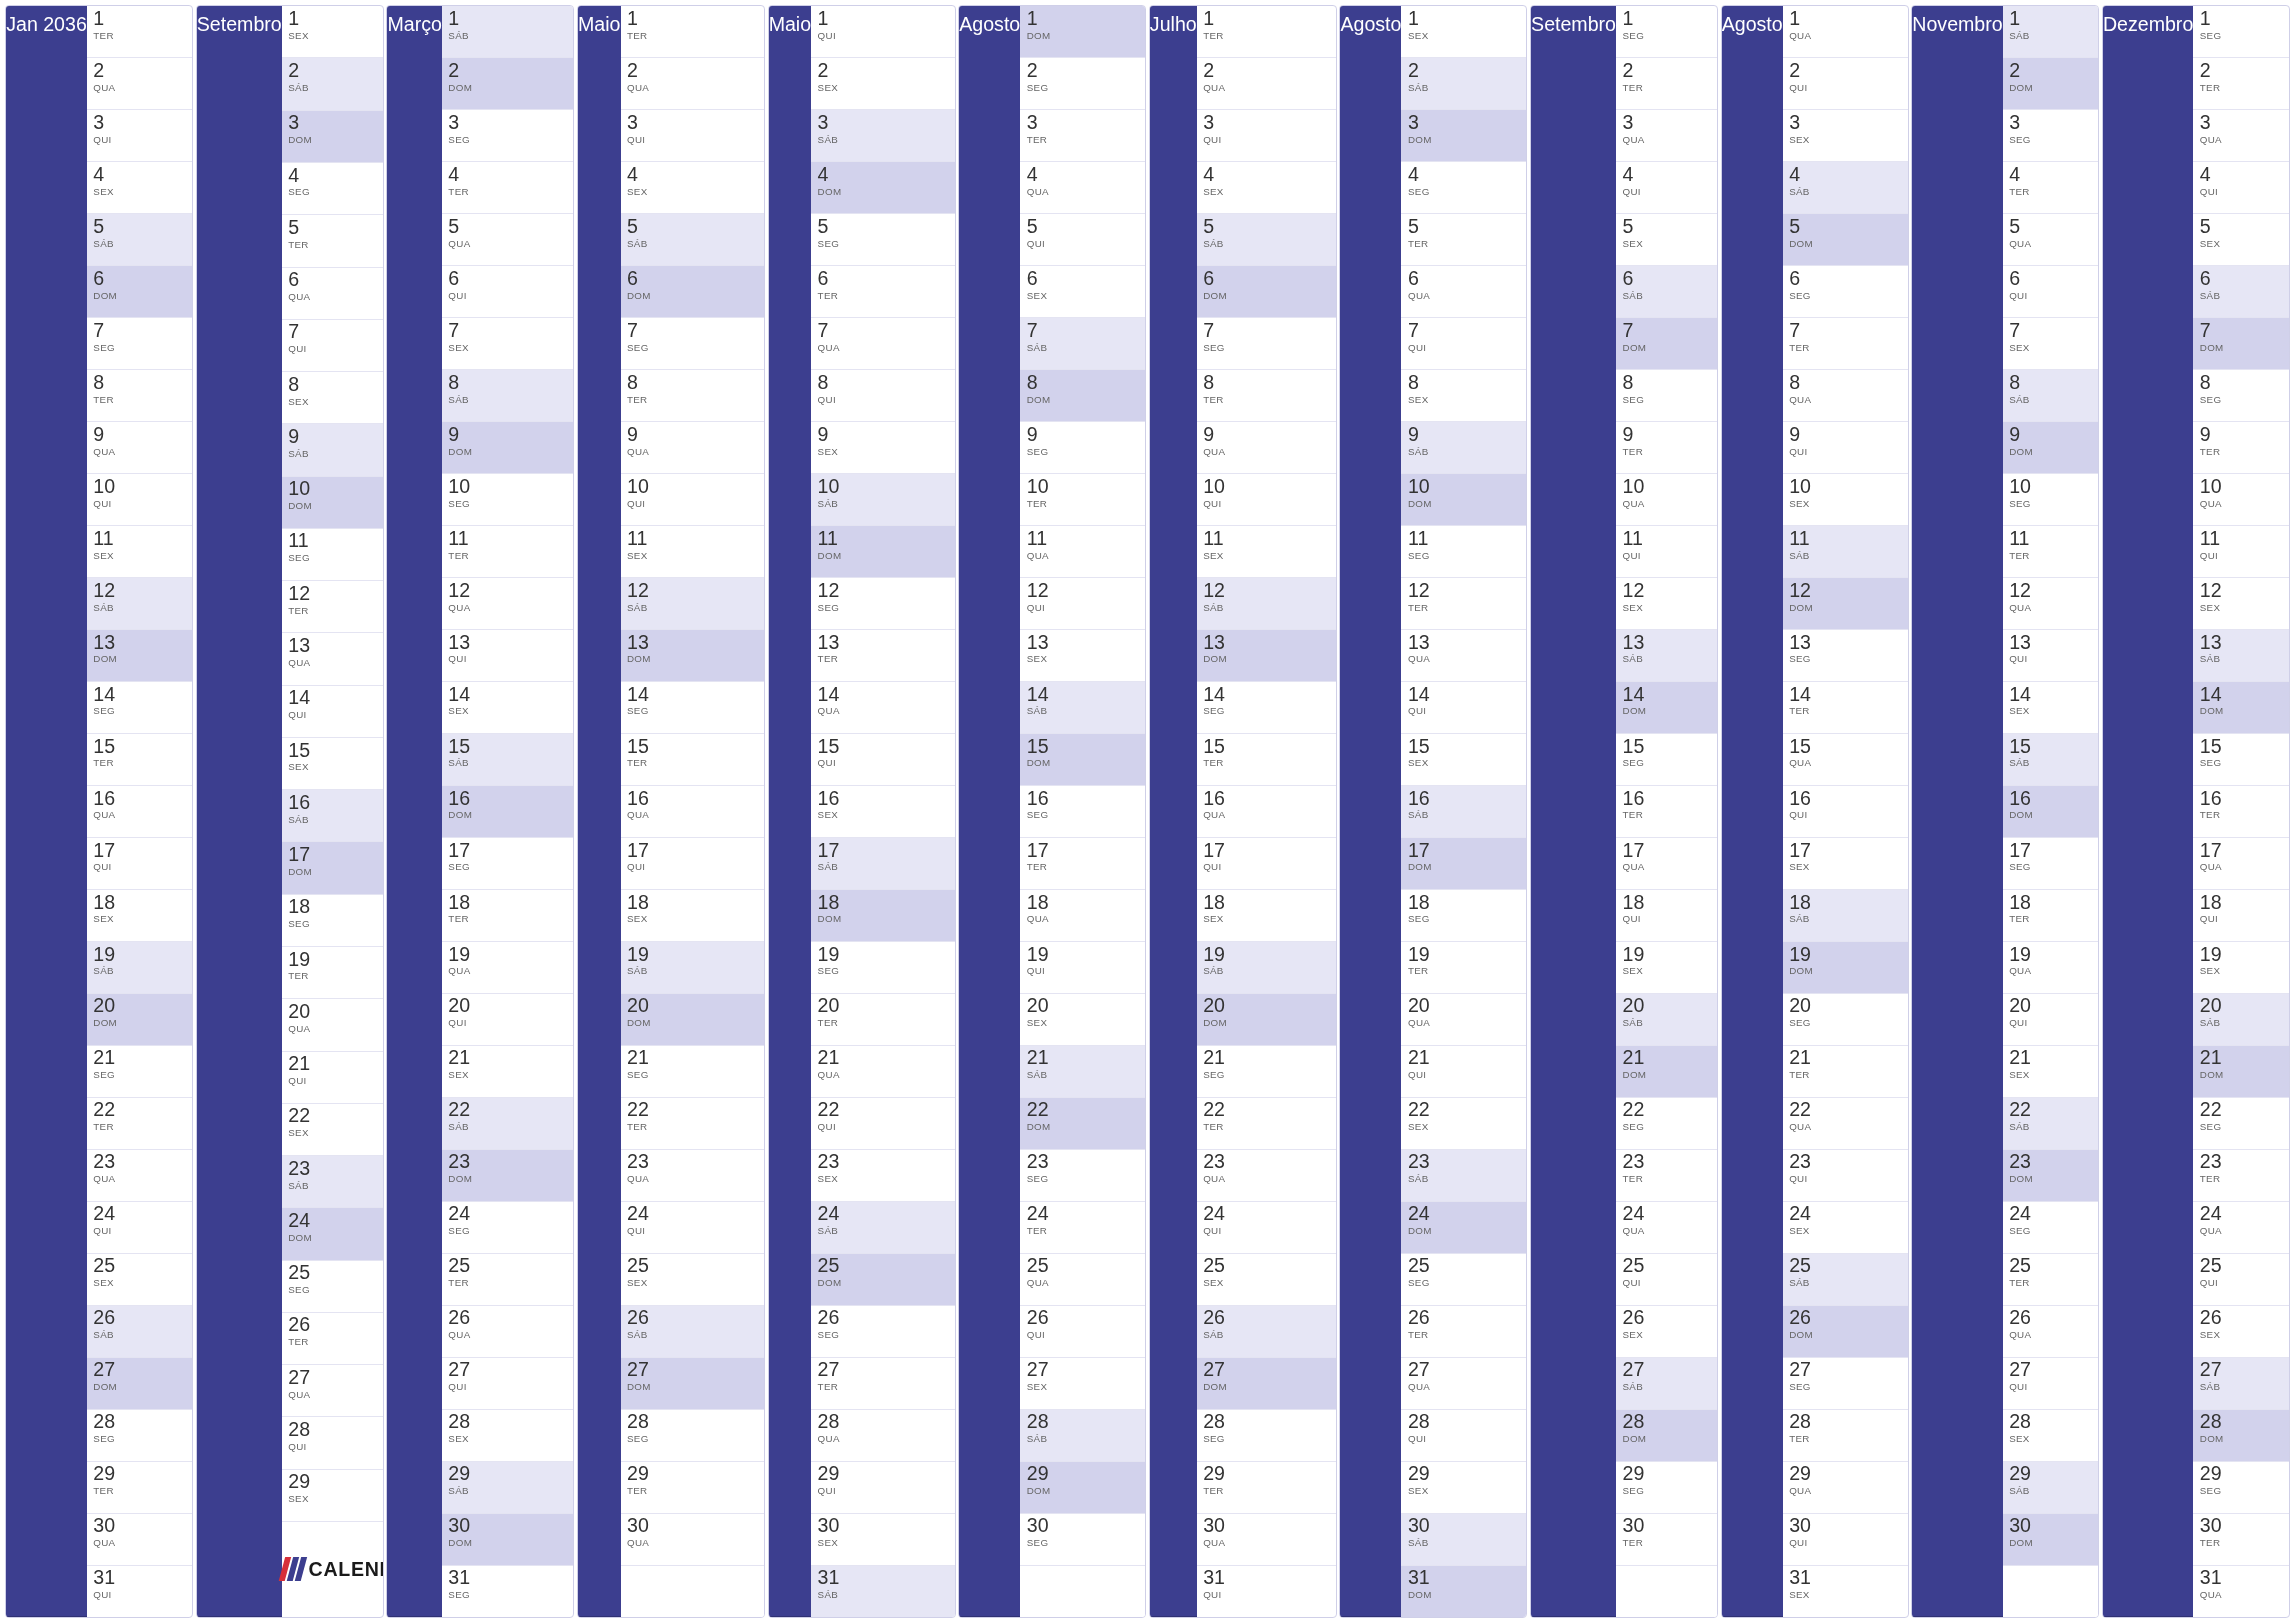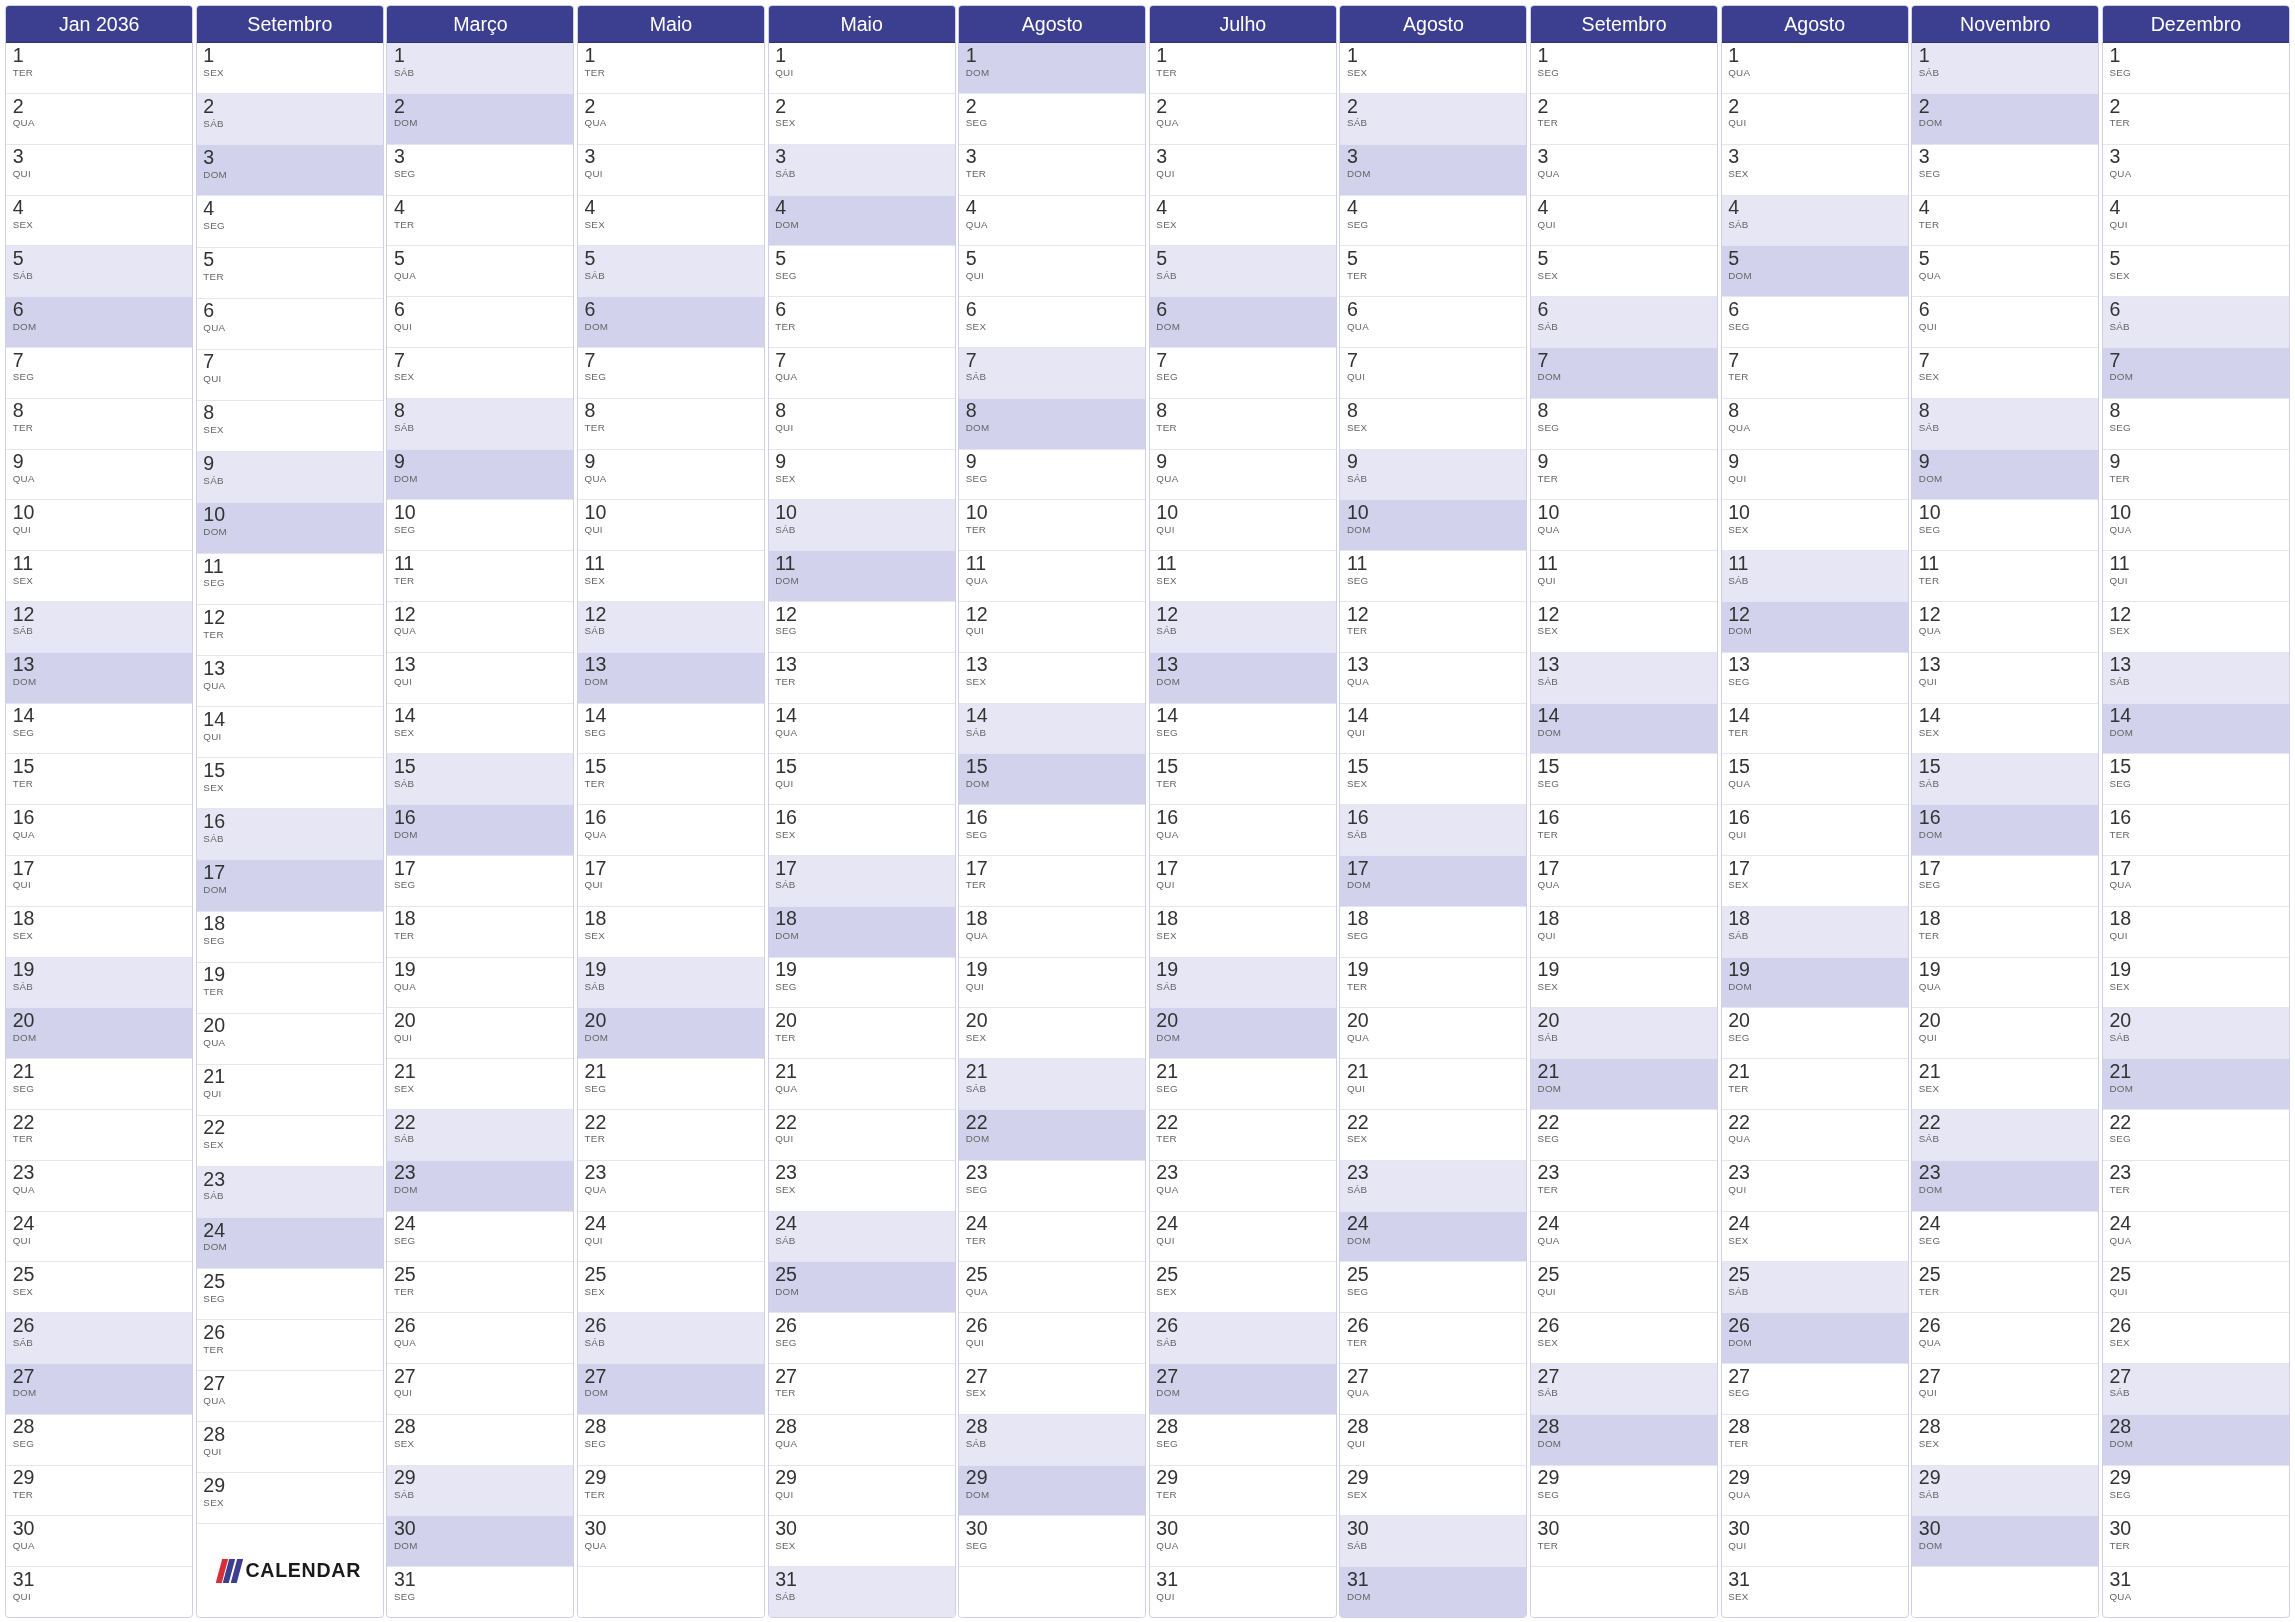--- a/index.html
+++ b/index.html
@@ -1,18 +1,18 @@
 <!DOCTYPE html>
 <html style="font-size:10.5px"><head>
 <meta charset="utf-8">
 <style>
 * { margin:0; padding:0; box-sizing:border-box; }
 body { font-family: Arial, Helvetica, sans-serif; background:#fff; width:2295px; height:1623px; padding:5.2px; }
 .calendar { display:flex; width:100%; height:100%; gap:2.6px; }
-.month-col { flex:1; display:flex; flex-direction:column; border:0.7px solid #cfcfe8; border-radius:3.9px; overflow:hidden; }
+.month-col { flex:1; display:flex; flex-direction:row; border:0.7px solid #cfcfe8; border-radius:3.9px; overflow:hidden; }
 .month-header { background:#3c3e8f; color:#fff; text-align:center; font-size:19.6px; padding:6.5px 0; border-bottom:0.7px solid #2f3173; }
 .days { flex:1; display:flex; flex-direction:column; }
 .day-cell { flex:1; border-bottom:0.7px solid #e4e4f2; padding:2.6px 6.5px 1.3px 6.5px; display:flex; flex-direction:column; justify-content:flex-start; }
 .day-cell:last-child { border-bottom:none; }
 .day-cell .num { font-size:19.6px; color:#333; line-height:1; }
 .day-cell .wd { font-size:9.8px; color:#666; letter-spacing:0.3px; margin-top:1.3px; }
 .day-cell.sat { background:#e6e6f5; }
 .day-cell.sun { background:#d2d2ec; }
 .day-cell.empty { background:#fff; }
 .logo-cell { flex:1; display:flex; align-items:center; justify-content:center; gap:5.2px; border-bottom:0.7px solid #e4e4f2; }

